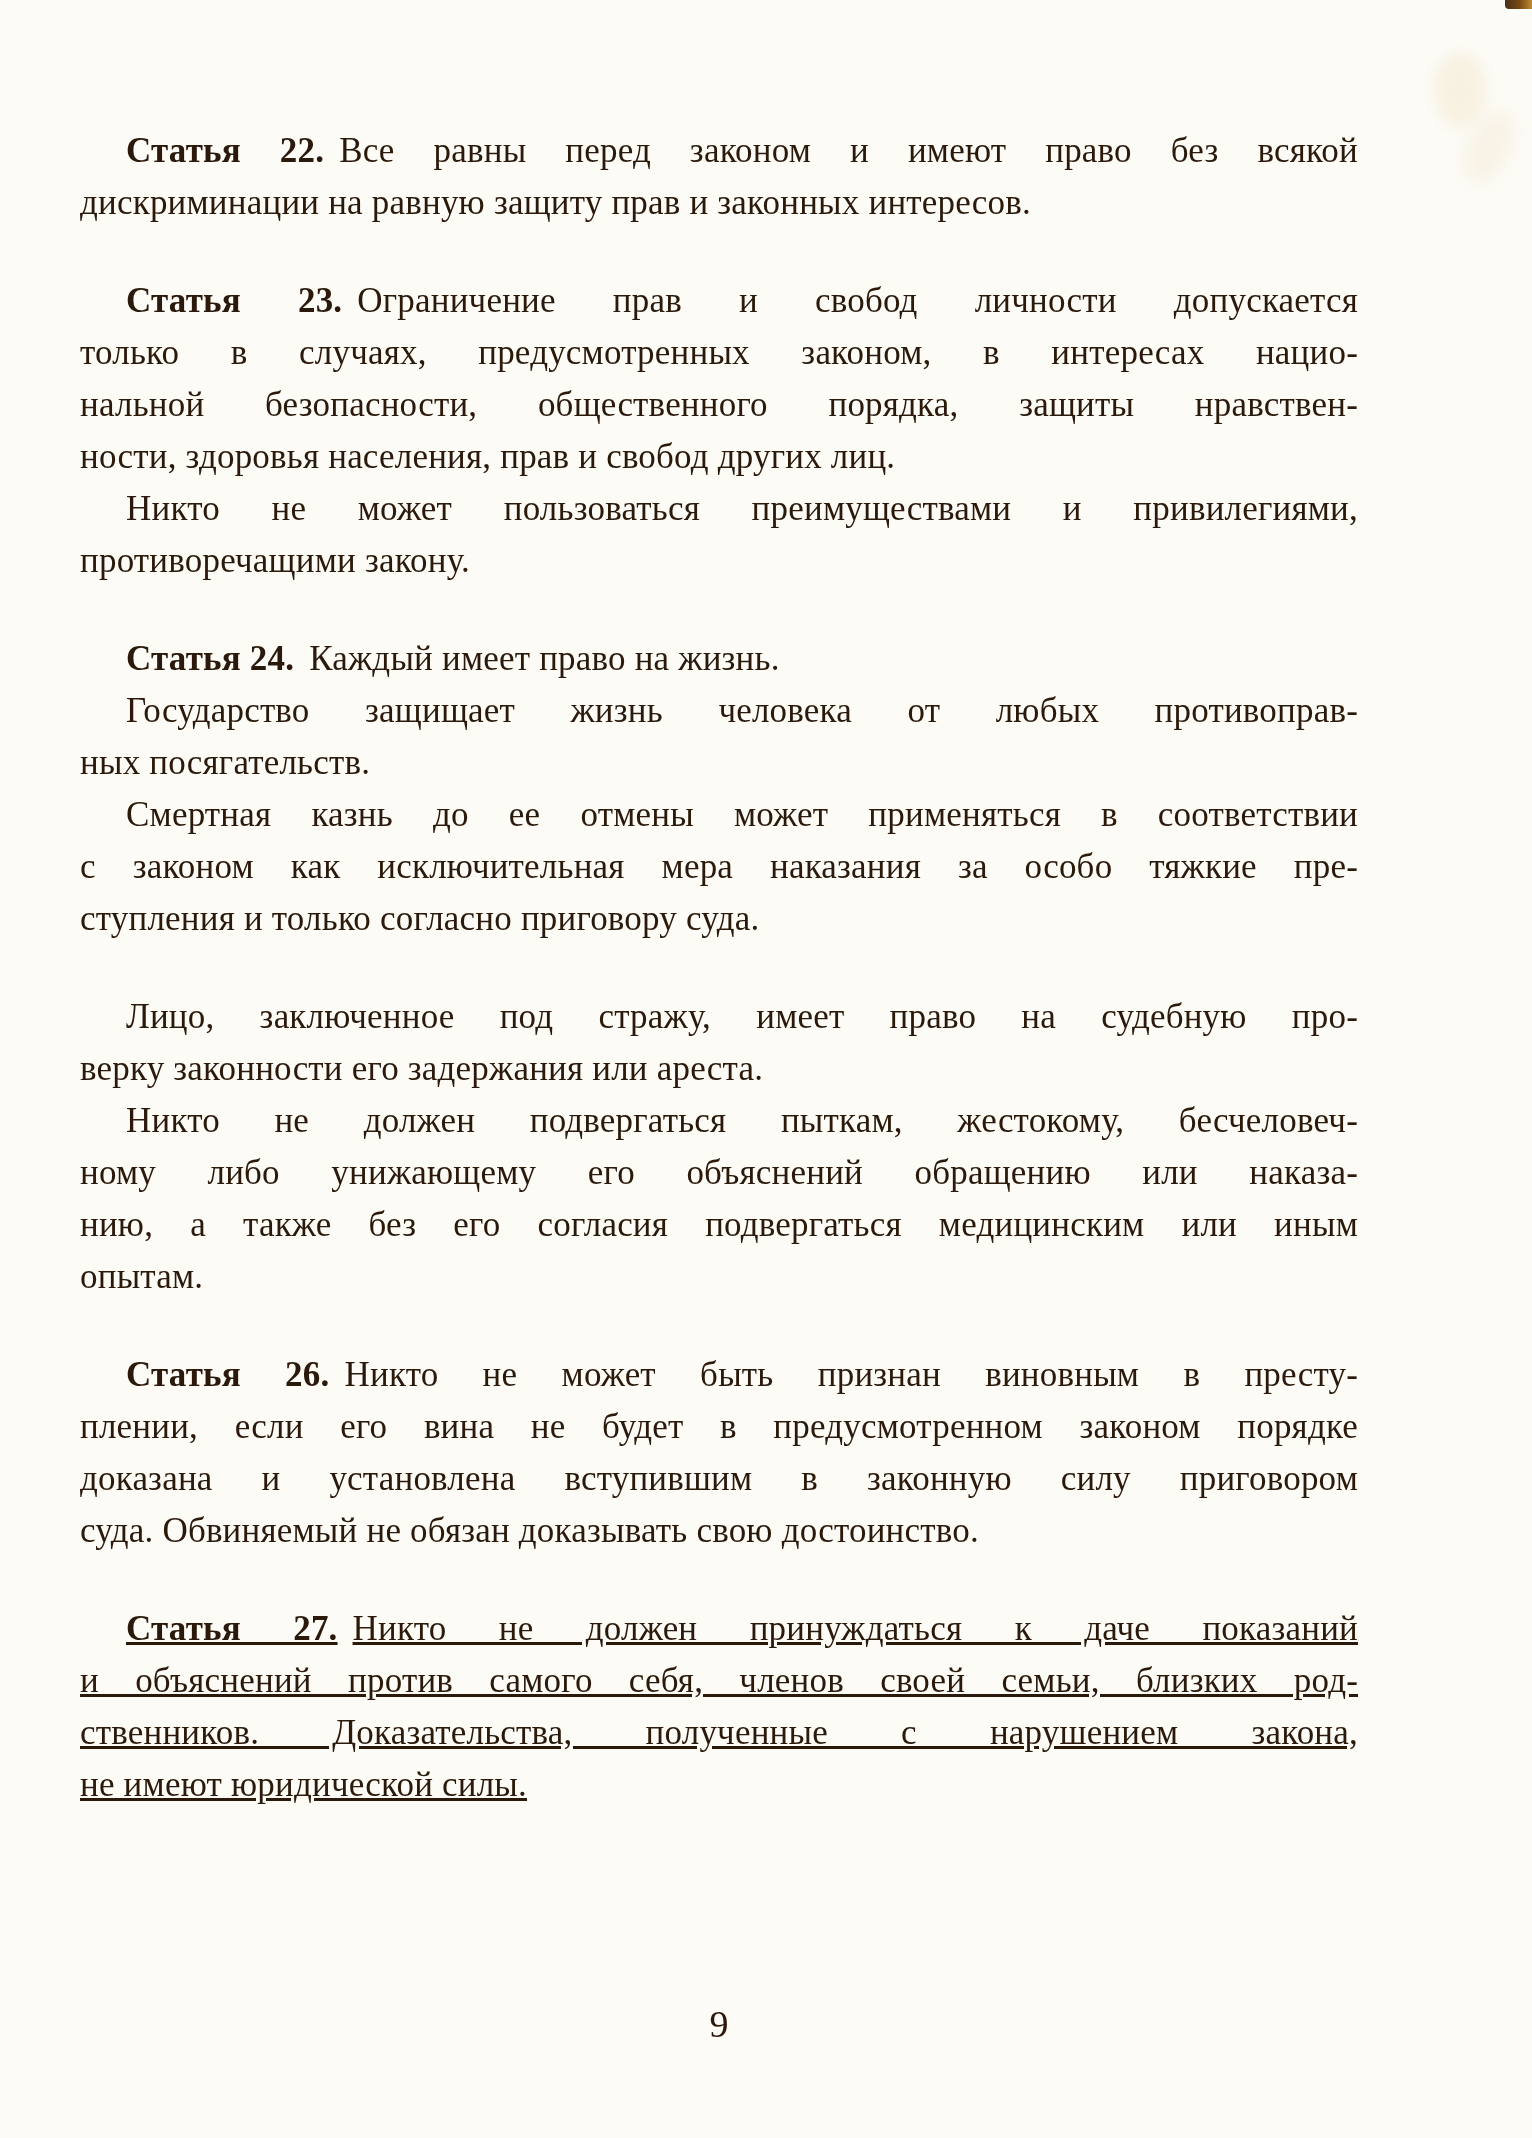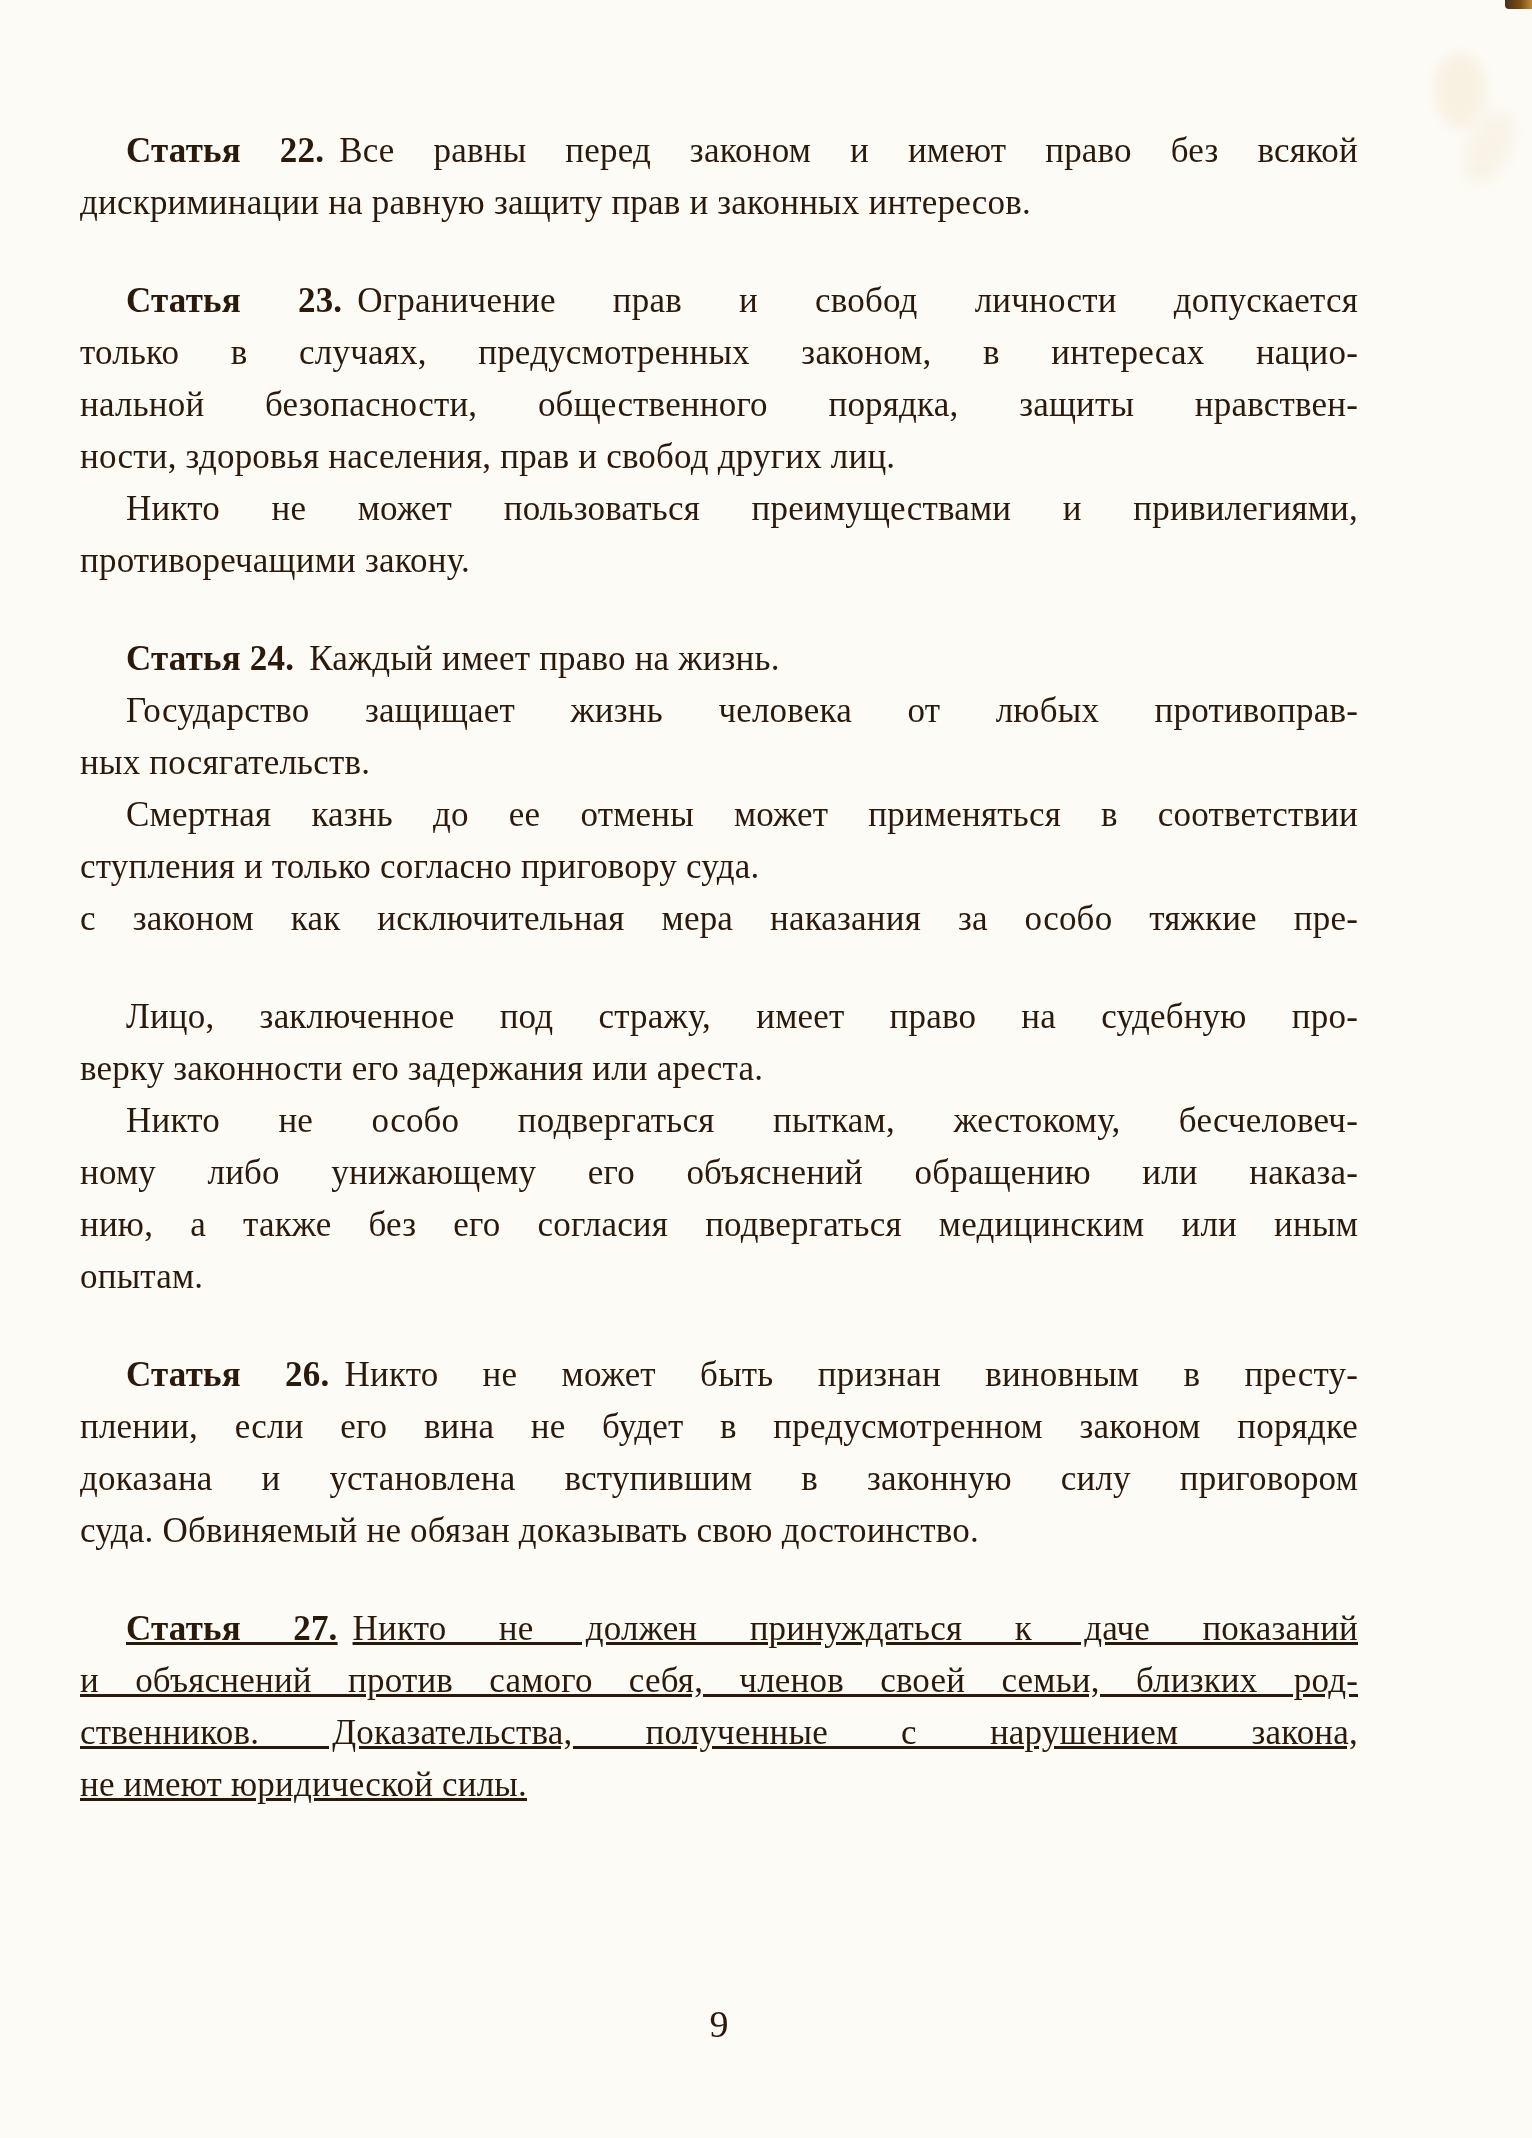--- a/index.html
+++ b/index.html
@@ -115,31 +115,31 @@
       <section class="article">
         <div class="paragraph">
           <div class="line first last"><span class="article-heading">Статья 24.</span>Каждый имеет право на жизнь.</div>
         </div>
         <div class="paragraph">
           <div class="line first">Государство защищает жизнь человека от любых противоправ-</div>
           <div class="line last">ных посягательств.</div>
         </div>
         <div class="paragraph">
           <div class="line first">Смертная казнь до ее отмены может применяться в соответствии</div>
+          <div class="line">с законом как исключительная мера наказания за особо тяжкие пре-</div>
           <div class="line last">ступления и только согласно приговору суда.</div>
-          <div class="line">с законом как исключительная мера наказания за особо тяжкие пре-</div>
         </div>
       </section>
       <section class="article">
         <div class="paragraph">
           <div class="line first">Лицо, заключенное под стражу, имеет право на судебную про-</div>
           <div class="line last">верку законности его задержания или ареста.</div>
         </div>
         <div class="paragraph">
-          <div class="line first">Никто не особо подвергаться пыткам, жестокому, бесчеловеч-</div>
+          <div class="line first">Никто не должен подвергаться пыткам, жестокому, бесчеловеч-</div>
           <div class="line">ному либо унижающему его объяснений обращению или наказа-</div>
           <div class="line">нию, а также без его согласия подвергаться медицинским или иным</div>
           <div class="line last">опытам.</div>
         </div>
       </section>
       <section class="article">
         <div class="paragraph">
           <div class="line first"><span class="article-heading">Статья 26.</span>Никто не может быть признан виновным в престу-</div>
           <div class="line">плении, если его вина не будет в предусмотренном законом порядке</div>
           <div class="line">доказана и установлена вступившим в законную силу приговором</div>

